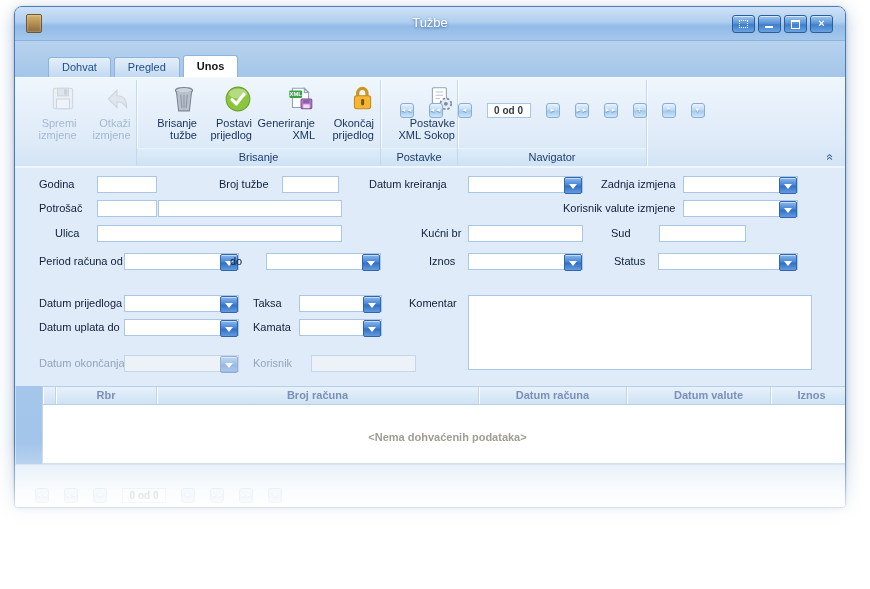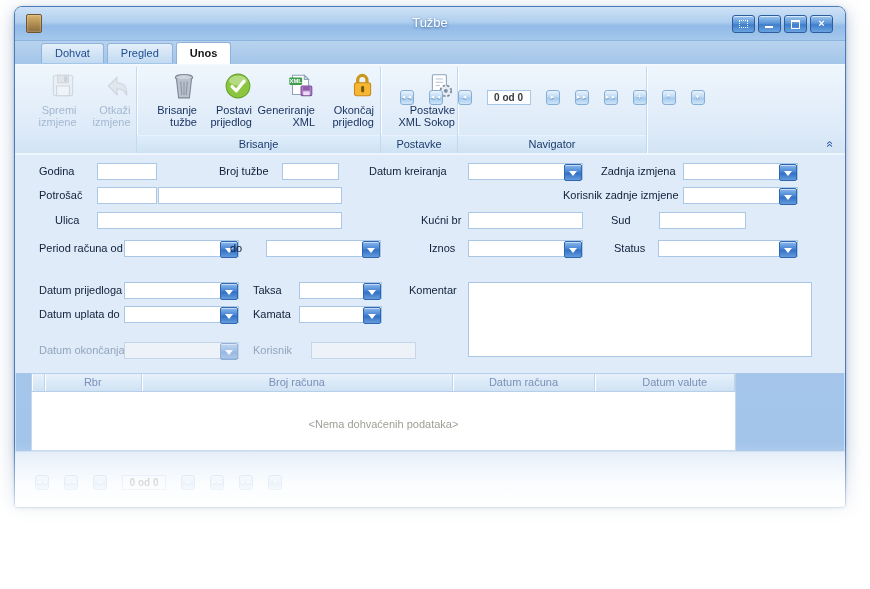--- a/index.html
+++ b/index.html
@@ -25,22 +25,22 @@
   .controls{position:absolute;right:12px;top:8px;display:flex;gap:3px;}
   .wbtn{position:relative;width:21px;height:16px;border:1px solid #2e5d9e;border-radius:3px;
     background:linear-gradient(#9ec7ef,#5b96d8 45%,#3f7ecb 55%,#6aa3e0);
     box-shadow:inset 0 1px 0 rgba(255,255,255,.6);color:#fff;}
   .g-skin{position:absolute;left:6px;top:4px;width:7px;height:6px;border:1px dotted #fff;}
   .g-min{position:absolute;left:6px;top:10px;width:8px;height:2px;background:#fff;}
   .g-max{position:absolute;left:6px;top:4px;width:7px;height:6px;border:1px solid #fff;border-top-width:2px;}
   .g-close{display:block;text-align:center;line-height:14px;font-size:11px;font-weight:bold;}
 
   
-  .tabstrip{position:relative;height:23px;background:linear-gradient(#b7d2ee,#a4c6e9);
-    padding-left:26px;display:flex;align-items:center;}
+  .tabstrip{position:relative;height:36px;background:linear-gradient(#b7d2ee,#a4c6e9);
+    padding-left:33px;display:flex;align-items:flex-end;}
   .tab{height:19px;line-height:19px;padding:0 13px;font-size:11px;color:#1d4c8f;
     background:linear-gradient(#e4effa,#c2daf1);border:1px solid #8fb3da;border-bottom:none;
     border-radius:3px 3px 0 0;margin-right:3px;}
   .tab.active{background:#fff;color:#151515;font-weight:bold;height:21px;line-height:21px;}
 
   
   .ribbon{position:relative;height:89px;display:flex;
     background:linear-gradient(#eff6fd,#ddeaf8 75%,#d3e4f5);
     border-top:1px solid #f5faff;padding:2px 0 0 3px;box-sizing:border-box;}
   .rb-group{display:flex;flex-direction:column;border-right:1px solid #c4d9ef;
@@ -83,21 +83,21 @@
     border-radius:2px;background:linear-gradient(#8ab8ec,#4a86d4 45%,#3271c6 55%,#649bdc);
     box-shadow:inset 0 1px 0 rgba(255,255,255,.5);}
   .combo-btn i{position:absolute;left:4px;top:6px;width:0;height:0;
     border:4px solid transparent;border-bottom:none;border-top:5px solid #fff;}
   .combo.dis{background:#edf2f9;border-color:#c6d6ea;}
   .combo.dis .combo-btn{opacity:.45;}
   .tarea{position:absolute;border:1px solid #abc7e6;background:#fff;resize:none;
     box-sizing:border-box;font:11px "Liberation Sans",sans-serif;outline:none;}
 
   
-  .grid{margin-left:16px;width:705px;}
+  .grid{margin-left:27px;width:811px;font-weight:bold;}
   .grid-header{display:flex;height:19px;box-sizing:border-box;
     background:linear-gradient(#e7f1fb,#cfe2f4);border:1px solid #b7cfe9;}
   .gh-cell{box-sizing:border-box;border-right:1px solid #bed3ec;box-shadow:inset 1px 0 0 #fff;
     font-size:11px;color:#7a90b8;text-align:center;line-height:17px;overflow:hidden;white-space:nowrap;}
   .c0{width:13px;} .c1{width:101px;} .c2{width:322px;} .c3{width:148px;} .c4{width:144px;padding-left:20px;} .c5{flex:1;border-right:none;}
   .grid-body{height:59px;background:#fff;border:1px solid #c5d8ec;border-top:none;
     position:relative;box-sizing:border-box;}
   .empty-msg{position:absolute;left:0;right:0;top:26px;text-align:center;color:#9e9e96;font-size:11px;}
 
   
@@ -295,21 +295,21 @@
       <span class="flabel" style="left:586px;top:8px">Zadnja izmjena</span>
       <div class="combo" style="left:668px;top:8px;width:115px">
           <span class="combo-btn">
             <i></i>
           </span>
         </div>
 
       <span class="flabel" style="left:24px;top:32px">Potrošač</span>
       <input class="tbx" style="left: 82px; top: 32px; width: 60px;" value="">
       <input class="tbx" style="left: 143px; top: 32px; width: 184px;" value="">
-      <span class="flabel" style="left:548px;top:32px">Korisnik zadnje izmjene</span>
+      <span class="flabel" style="left:548px;top:32px">Korisnik valute izmjene</span>
       <div class="combo" style="left:668px;top:32px;width:115px">
           <span class="combo-btn">
             <i></i>
           </span>
         </div>
 
       <span class="flabel" style="left:40px;top:57px">Ulica</span>
       <input class="tbx" style="left: 82px; top: 57px; width: 245px;" value="">
       <span class="flabel" style="left:406px;top:57px">Kućni br</span>
       <input class="tbx" style="left: 453px; top: 57px; width: 115px;" value="">

